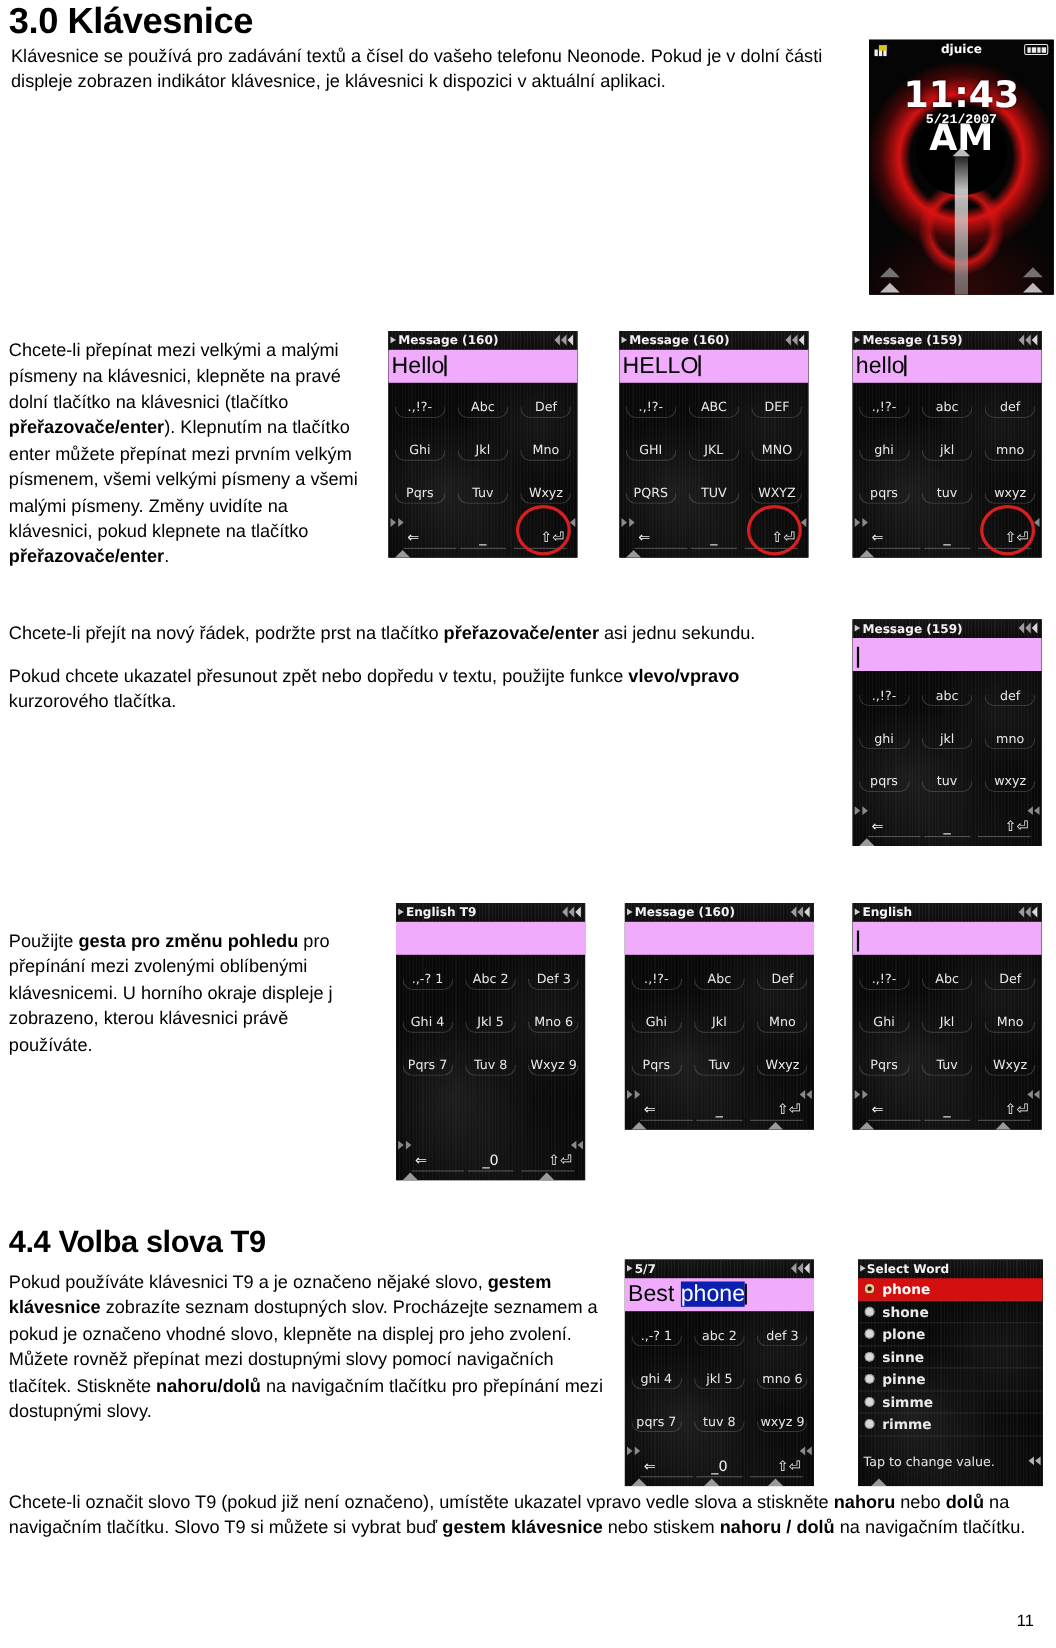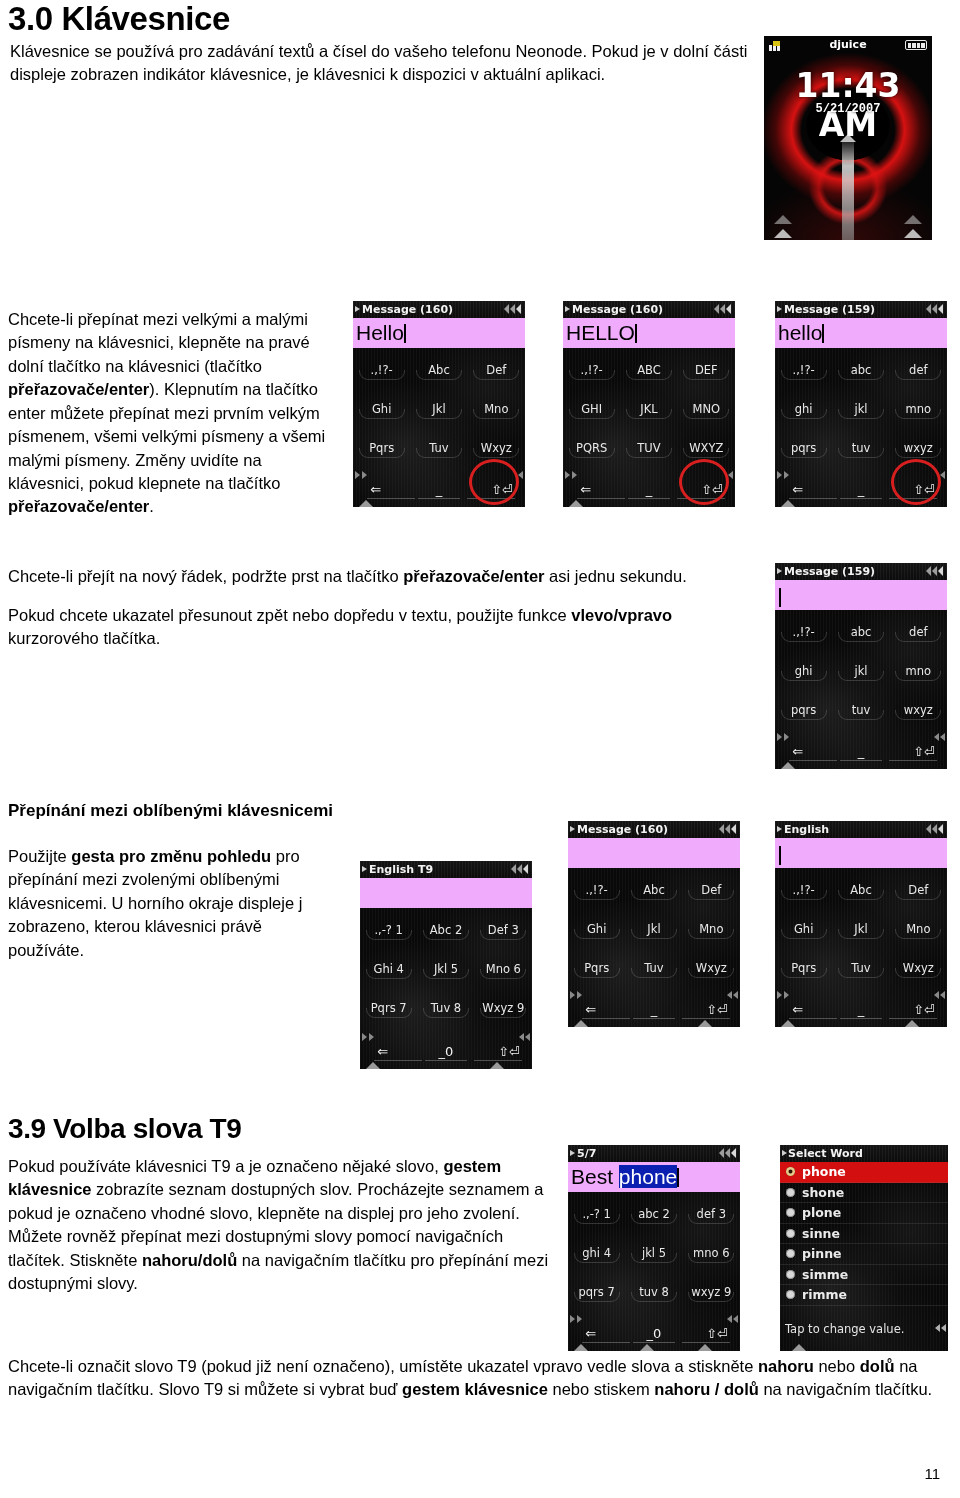--- a/index.html
+++ b/index.html
@@ -456,21 +456,21 @@
 
 <div class="page">
 
   <h1 class="section-title" style="left:8px; top:2px;">3.0 Klávesnice</h1>
 
   <p class="body-text" style="left:10px; top:40px; width:740px;">
     <span>Klávesnice se používá pro zadávání textů a čísel do vašeho telefonu Neonode. Pokud je v dolní části displeje zobrazen indikátor klávesnice, je klávesnici k dispozici v aktuální aplikaci.</span>
   </p>
 
 
-  <div class="home-screen" style="left:764px; top:36px; width:168px; height:204px;">
+  <div class="home-screen" style="left:790px; top:36px; width:168px; height:232px;">
     <div class="home-bg"></div>
     <div class="home-status">
       <span class="sig-bars">
         <span class="sig-flag"></span>
           <i></i>
           <i></i>
           <i></i>
           <i></i>
       </span>
       <span>djuice</span>
@@ -699,27 +699,26 @@
       <span class="fn-back">⇐</span>
       <span class="fn-space">_</span>
       <span class="fn-enter">⇧⏎</span>
       <span class="fn-underline" style="left:8%; width:28%;"></span>
       <span class="fn-underline" style="left:38%; width:24%;"></span>
       <span class="fn-underline" style="left:66%; width:28%;"></span>
     </div>
     <span class="screen-foot-tri" style="left:6px;"></span>
   </div>
 
-  <h2 class="sub-head" style="left:8px; top:801px;">Přepínání mezi oblíbenými klávesnicemi</h2>
 
   <p class="body-text" style="left:8px; top:845px; width:330px;">
     <span>Použijte </span><b>gesta pro změnu pohledu</b><span> pro přepínání mezi zvolenými oblíbenými klávesnicemi. U horního okraje displeje j zobrazeno, kterou klávesnici právě používáte.</span>
   </p>
 
-  <div class="phone-shot" style="left:360px; top:821px; width:172px; height:208px;margin-top:40px;">
+  <div class="phone-shot" style="left:360px; top:821px; width:172px; height:252px;">
     <div class="tex"></div>
     <div class="dev-titlebar">
       <span>English T9</span>
       <span class="tb-arrows">
           <i></i>
           <i></i>
           <i></i>
         </span>
     </div>
     <div class="dev-input"></div>
@@ -857,21 +856,21 @@
       <span class="fn-space">_</span>
       <span class="fn-enter">⇧⏎</span>
       <span class="fn-underline" style="left:8%; width:28%;"></span>
       <span class="fn-underline" style="left:38%; width:24%;"></span>
       <span class="fn-underline" style="left:66%; width:28%;"></span>
     </div>
     <span class="screen-foot-tri" style="left:6px;"></span>
     <span class="screen-foot-tri" style="right:28px;"></span>
   </div>
 
-  <h1 class="section-title" style="left:8px; top:1114px; font-size:28px;">3.9 Volba slova T9</h1>
+  <h1 class="section-title" style="left:8px; top:1114px; font-size:28px;">4.4 Volba slova T9</h1>
 
   <p class="body-text" style="left:8px; top:1155px; width:545px;">
     <span>Pokud používáte klávesnici T9 a je označeno nějaké slovo, </span><b>gestem klávesnice</b><span> zobrazíte seznam dostupných slov. Procházejte seznamem a pokud je označeno vhodné slovo, klepněte na displej pro jeho zvolení. Můžete rovněž přepínat mezi dostupnými slovy pomocí navigačních tlačítek. Stiskněte </span><b>nahoru/dolů</b><span> na navigačním tlačítku pro přepínání mezi dostupnými slovy.</span>
   </p>
 
   <div class="phone-shot" style="left:568px; top:1145px; width:172px; height:206px;">
     <div class="tex"></div>
     <div class="dev-titlebar">
       <span>5/7</span>
       <span class="tb-arrows">

